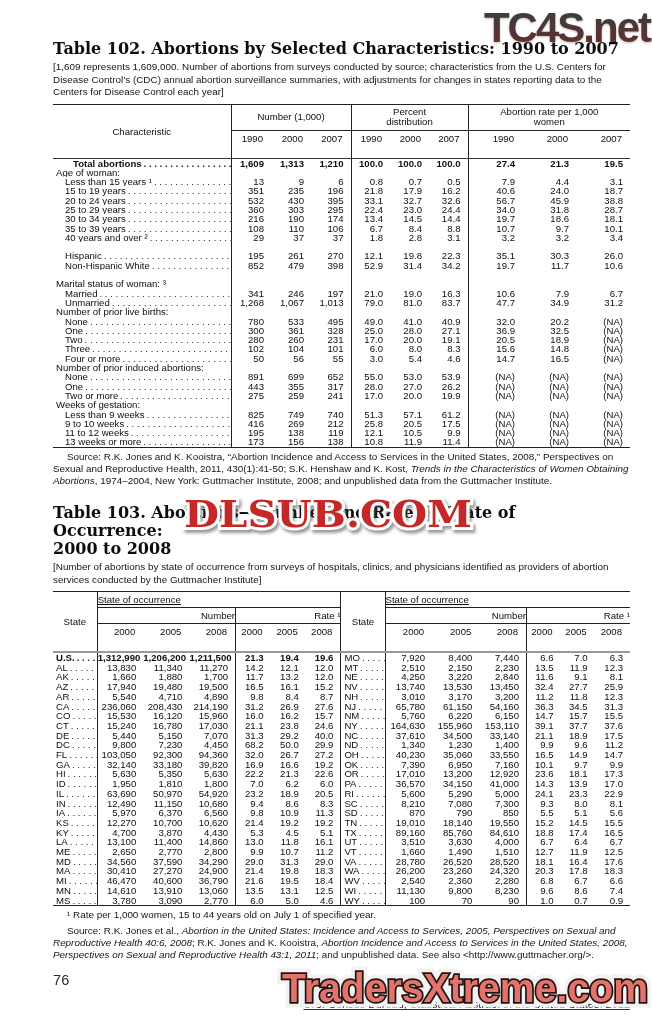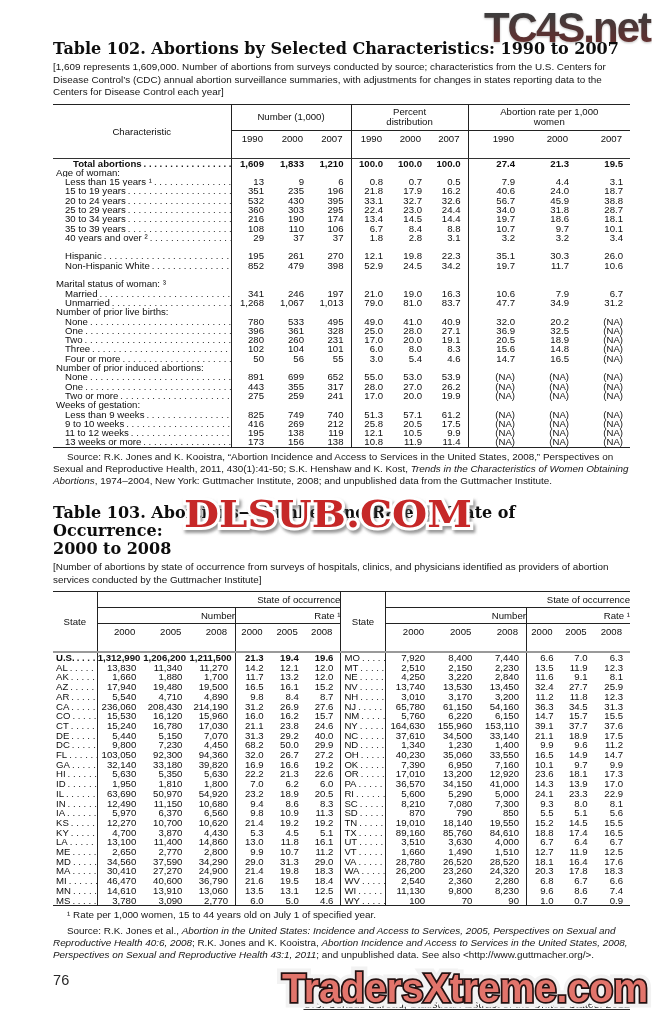--- a/index.html
+++ b/index.html
@@ -37,21 +37,21 @@
   #t102 td.lbl.b .t{padding-left:20px;font-weight:bold;}
   #t102 td.lbl.h .t{padding-left:3px;}
   #t102 td.lbl.s .t{padding-left:3px;}
   tr.bold td{font-weight:bold;}
   tr.sp td{height:9px;}
   td.st .t{padding-left:3px;}
   td.hl{border-left:1px solid #222;border-right:1px solid #222;}
   td.st.bold{font-weight:bold;}
   #t103 thead .rs{border-bottom:2.5px solid #999;vertical-align:middle;text-align:center;}
   #t103 tr.yrs th{border-bottom:2.5px solid #999;}
-  #t103 .soc{border-left:1px solid #222;border-bottom:1px solid #222;text-align:right;padding:2px 0;}
+  #t103 .soc{border-left:1px solid #222;border-bottom:1px solid #222;text-align:left;padding:2px 0;text-decoration:underline;}
   #t103 .sub{border-bottom:1px solid #222;text-align:right;padding:2px 0;}
   #t103 .sub.gl{border-left:1px solid #222;}
   #t103 .rs.hl2{border-left:1px solid #222;border-right:1px solid #222;}
   #t103 .rs.c0{border-right:1px solid #222;}
   
   .fnote{font-size:9.9px;line-height:12.3px;margin:3px 0 0 0;text-indent:14px;color:#151515;}
   
   #footer{position:absolute;left:53px;top:972px;width:577px;}
   #footer .sect{font-size:14.5px;color:#2a2a2a;letter-spacing:.2px;display:flex;gap:13px;}
   #footer .credit{font-size:11px;color:#2f2f2f;text-align:right;margin-top:10px;text-decoration:underline;}
@@ -104,21 +104,21 @@
       </thead>
       <tbody>
           <tr class="bold">
             <td class="lbl b">
               <div class="lead">
                 <span class="t">Total abortions</span>
                 <span class="d"> . . . . . . . . . . . . . . . . . . . . . . . . . . . . . . . . . . . . . . . . . . . . . . . . . . . . . . . . . . . . . . . . . . . . . .</span>
               </div>
             </td>
             <td class="v">1,609</td>
-            <td class="v">1,833</td>
+            <td class="v">1,313</td>
             <td class="v">1,210</td>
             <td class="v gl">100.0</td>
             <td class="v">100.0</td>
             <td class="v">100.0</td>
             <td class="v gl">27.4</td>
             <td class="v">21.3</td>
             <td class="v">19.5</td>
           </tr>
           <tr>
             <td class="lbl h">
@@ -292,21 +292,21 @@
             <td class="lbl d">
               <div class="lead">
                 <span class="t">Non-Hispanic White</span>
                 <span class="d"> . . . . . . . . . . . . . . . . . . . . . . . . . . . . . . . . . . . . . . . . . . . . . . . . . . . . . . . . . . . . . . . . . . . . . .</span>
               </div>
             </td>
             <td class="v">852</td>
             <td class="v">479</td>
             <td class="v">398</td>
             <td class="v gl">52.9</td>
-            <td class="v">24.5</td>
+            <td class="v">31.4</td>
             <td class="v">34.2</td>
             <td class="v gl">19.7</td>
             <td class="v">11.7</td>
             <td class="v">10.6</td>
           </tr>
           <tr class="sp">
             <td class="lbl s">
               <div class="lead">
                 <span class="t">&nbsp;</span>
               </div>
@@ -404,21 +404,21 @@
             <td class="v">20.2</td>
             <td class="v">(NA)</td>
           </tr>
           <tr>
             <td class="lbl d">
               <div class="lead">
                 <span class="t">One</span>
                 <span class="d"> . . . . . . . . . . . . . . . . . . . . . . . . . . . . . . . . . . . . . . . . . . . . . . . . . . . . . . . . . . . . . . . . . . . . . .</span>
               </div>
             </td>
-            <td class="v">396</td>
+            <td class="v">300</td>
             <td class="v">361</td>
             <td class="v">328</td>
             <td class="v gl">25.0</td>
             <td class="v">28.0</td>
             <td class="v">27.1</td>
             <td class="v gl">36.9</td>
             <td class="v">32.5</td>
             <td class="v">(NA)</td>
           </tr>
           <tr>

